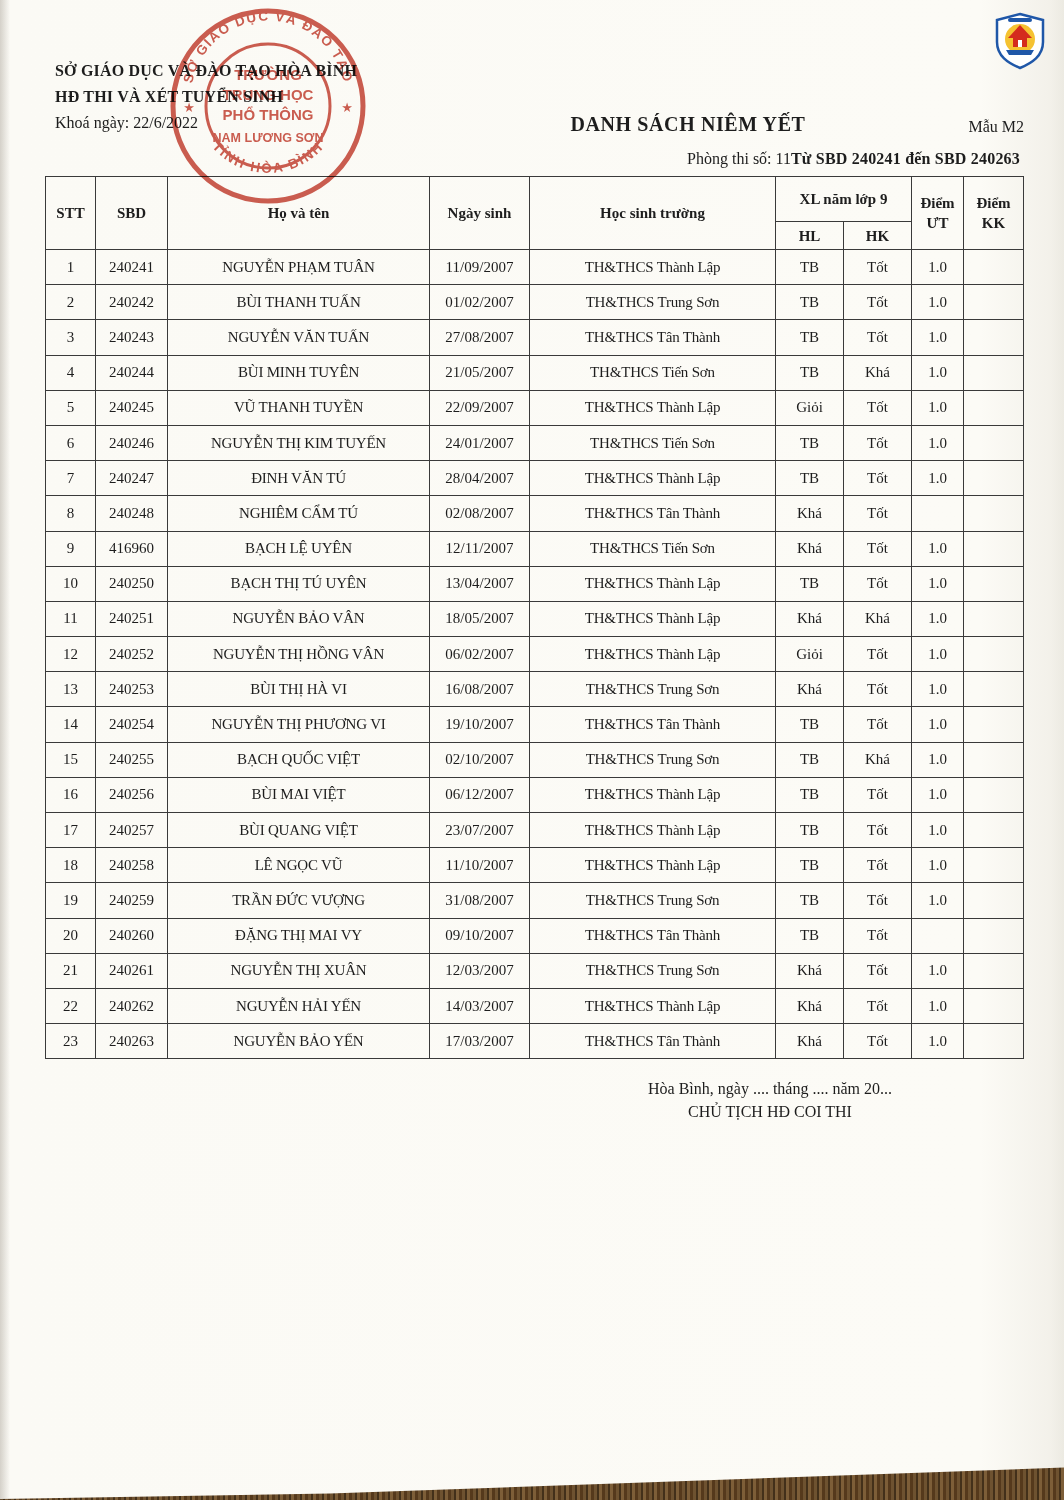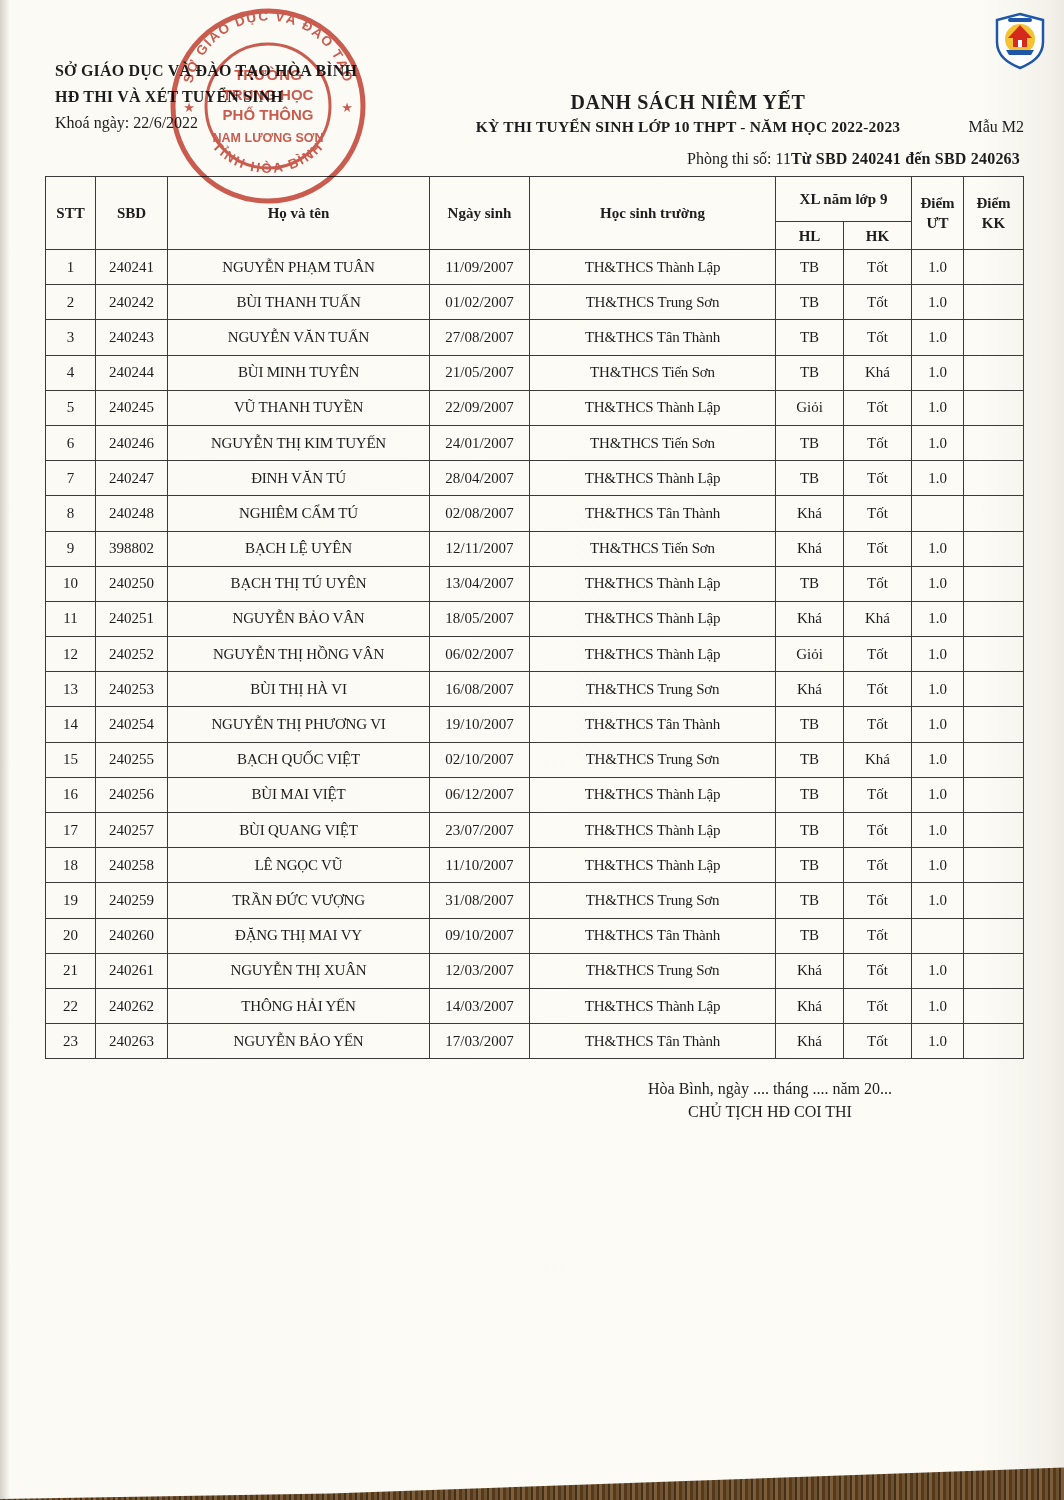--- a/index.html
+++ b/index.html
@@ -86,21 +86,20 @@
 <div class="page">
 
   <div class="top-header">
     <div class="issuer">
       <div class="b">SỞ GIÁO DỤC VÀ ĐÀO TẠO HÒA BÌNH</div>
       <div class="b">HĐ THI VÀ XÉT TUYỂN SINH</div>
       <div>Khoá ngày: 22/6/2022</div>
     </div>
     <div class="title-block">
       <div class="title-line1">DANH SÁCH NIÊM YẾT</div>
-      <div class="title-line2">KỲ THI TUYỂN SINH LỚP 10 THPT - NĂM HỌC 2022-2023</div>
     </div>
     <div class="form-label">Mẫu M2</div>
   </div>
 
   <svg class="stamp" viewBox="0 0 200 200">
     <defs>
       <path id="arcTop" d="M 24,104 A 77 77 0 1 1 176,104"></path>
       <path id="arcBot" d="M 32,122 A 74 74 0 0 0 168,122"></path>
     </defs>
     <circle cx="100" cy="100" r="95" fill="none" stroke="#c23a2b" stroke-width="5"></circle>
@@ -252,21 +251,21 @@
           <td class="cell-name">NGHIÊM CẨM TÚ</td>
           <td class="cell-dob">02/08/2007</td>
           <td class="cell-school">TH&amp;THCS Tân Thành</td>
           <td class="cell-hl">Khá</td>
           <td class="cell-hk">Tốt</td>
           <td class="cell-ut"></td>
           <td class="cell-kk"></td>
         </tr>
         <tr>
           <td class="cell-stt">9</td>
-          <td class="cell-sbd">398802</td>
+          <td class="cell-sbd">416960</td>
           <td class="cell-name">BẠCH LỆ UYÊN</td>
           <td class="cell-dob">12/11/2007</td>
           <td class="cell-school">TH&amp;THCS Tiến Sơn</td>
           <td class="cell-hl">Khá</td>
           <td class="cell-hk">Tốt</td>
           <td class="cell-ut">1.0</td>
           <td class="cell-kk"></td>
         </tr>
         <tr>
           <td class="cell-stt">10</td>
@@ -396,21 +395,21 @@
           <td class="cell-dob">12/03/2007</td>
           <td class="cell-school">TH&amp;THCS Trung Sơn</td>
           <td class="cell-hl">Khá</td>
           <td class="cell-hk">Tốt</td>
           <td class="cell-ut">1.0</td>
           <td class="cell-kk"></td>
         </tr>
         <tr>
           <td class="cell-stt">22</td>
           <td class="cell-sbd">240262</td>
-          <td class="cell-name">THÔNG HẢI YẾN</td>
+          <td class="cell-name">NGUYỄN HẢI YẾN</td>
           <td class="cell-dob">14/03/2007</td>
           <td class="cell-school">TH&amp;THCS Thành Lập</td>
           <td class="cell-hl">Khá</td>
           <td class="cell-hk">Tốt</td>
           <td class="cell-ut">1.0</td>
           <td class="cell-kk"></td>
         </tr>
         <tr>
           <td class="cell-stt">23</td>
           <td class="cell-sbd">240263</td>

